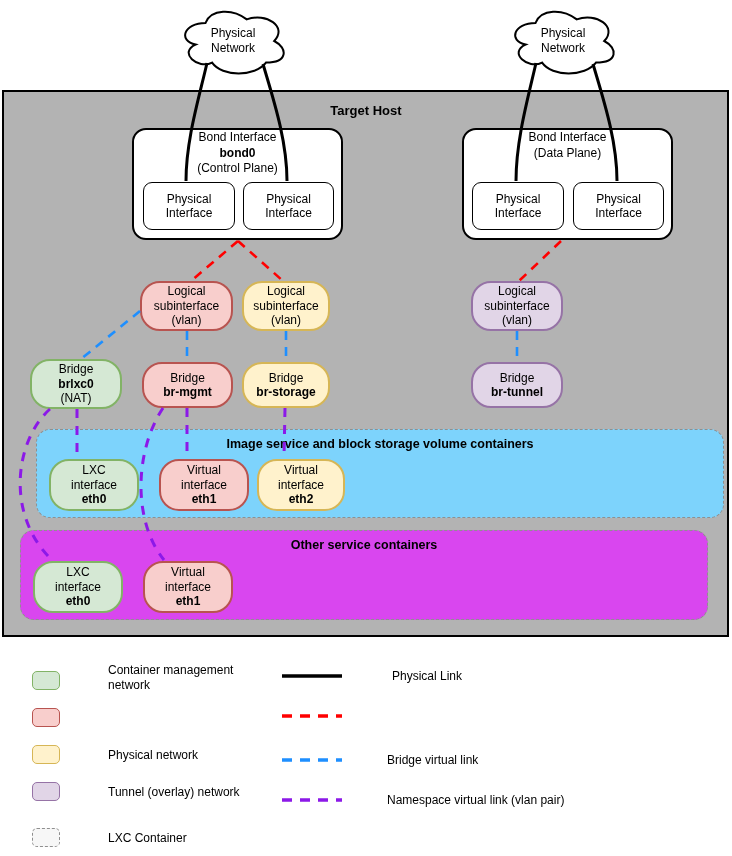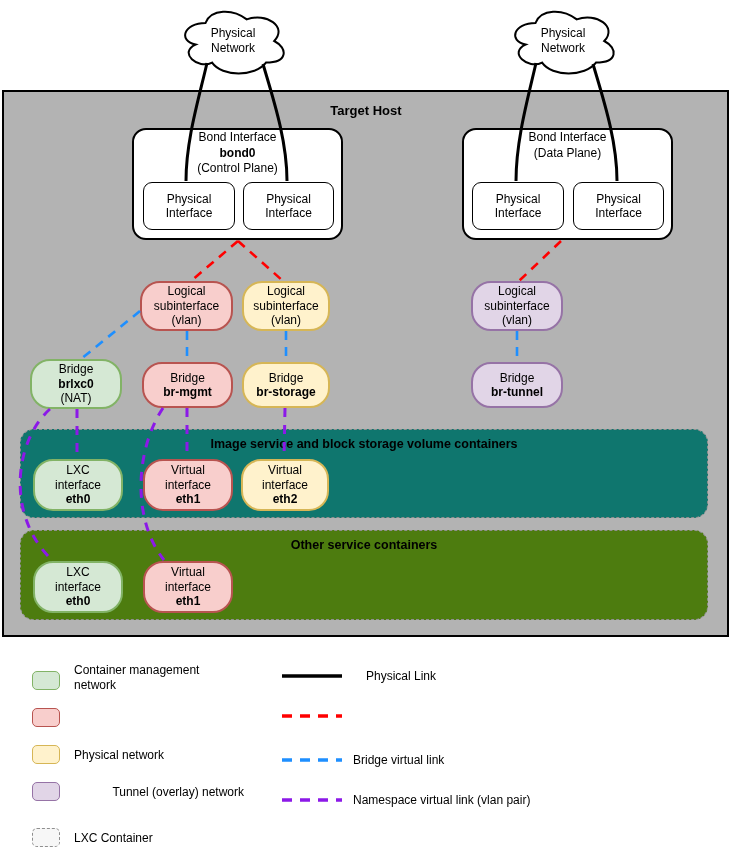--- a/index.html
+++ b/index.html
@@ -22,21 +22,21 @@
           box-sizing:border-box; z-index:3; }
   .node span { white-space:pre-line; }
   .node .nname { font-weight:bold; }
   .lxc-group { position:absolute; border:1.6px dashed; border-radius:14px; box-sizing:border-box; z-index:2; }
   .group-title { position:absolute; top:7px; left:0; right:0; text-align:center;
                  font-weight:bold; font-size:12.5px; }
   .wires { position:absolute; left:0; top:0; z-index:4; pointer-events:none; }
   .swatch { position:absolute; width:28px; height:19px; border:1.6px solid; border-radius:5px;
             box-sizing:border-box; }
   .swatch.dashed { border-style:dashed; }
-  .legend-label { position:absolute; font-size:12px; line-height:15px; white-space:pre-line; }
+  .legend-label { position:absolute; font-size:12px; line-height:15px; white-space:pre-line;margin-left:34px; }
   .legend-line { position:absolute; }
 </style>
 </head>
 <body>
 
 <div class="stage">
 
   <div class="host" style="left: 2px; top: 90px; width: 727px; height: 547px; background-color: rgb(179, 179, 179);"></div>
   <div class="host-title" style="top:103px;">Target Host</div>
 
@@ -101,40 +101,40 @@
   </div>
   <div class="node" style="left: 242px; top: 362px; width: 88px; height: 46px; background-color: rgb(255, 242, 204); border-color: rgb(214, 182, 86);">
     <span>Bridge</span>
     <span class="nname">br-storage</span>
   </div>
   <div class="node" style="left: 471px; top: 362px; width: 92px; height: 46px; background-color: rgb(225, 213, 231); border-color: rgb(150, 115, 166);">
     <span>Bridge</span>
     <span class="nname">br-tunnel</span>
   </div>
 
-  <div class="lxc-group" style="left: 20px; top: 429px; width: 688px; height: 89px; background-color: #0f766e; border-color: rgb(143, 143, 143);">
+  <div class="lxc-group" style="left: 36px; top: 429px; width: 688px; height: 89px; background-color: #7dd3fc; border-color: rgb(143, 143, 143);">
     <div class="group-title">Image service and block storage volume containers</div>
     <div class="node" style="left: 12px; top: 29px; width: 90px; height: 52px; background-color: rgb(213, 232, 212); border-color: rgb(130, 179, 102);">
       <span>LXC
 interface</span>
       <span class="nname">eth0</span>
     </div>
     <div class="node" style="left: 122px; top: 29px; width: 90px; height: 52px; background-color: rgb(248, 206, 204); border-color: rgb(184, 84, 80);">
       <span>Virtual
 interface</span>
       <span class="nname">eth1</span>
     </div>
     <div class="node" style="left: 220px; top: 29px; width: 88px; height: 52px; background-color: rgb(255, 242, 204); border-color: rgb(214, 182, 86);">
       <span>Virtual
 interface</span>
       <span class="nname">eth2</span>
     </div>
   </div>
 
-  <div class="lxc-group" style="left: 20px; top: 530px; width: 688px; height: 90px; background-color: #4d7c0f; border-color: rgb(143, 143, 143);">
+  <div class="lxc-group" style="left: 20px; top: 530px; width: 688px; height: 90px; background-color: #d946ef; border-color: rgb(143, 143, 143);">
     <div class="group-title">Other service containers</div>
     <div class="node" style="left: 12px; top: 30px; width: 90px; height: 52px; background-color: rgb(213, 232, 212); border-color: rgb(130, 179, 102);">
       <span>LXC
 interface</span>
       <span class="nname">eth0</span>
     </div>
     <div class="node" style="left: 122px; top: 30px; width: 90px; height: 52px; background-color: rgb(248, 206, 204); border-color: rgb(184, 84, 80);">
       <span>Virtual
 interface</span>
       <span class="nname">eth1</span>
@@ -171,29 +171,29 @@
   <div class="swatch" style="left: 32px; top: 671px; background-color: rgb(213, 232, 212); border-color: rgb(130, 179, 102);"></div>
   <div class="legend-label" style="left:74px; top:663px; width:180px;">Container management
 network</div>
 
   <div class="swatch" style="left: 32px; top: 708px; background-color: rgb(248, 206, 204); border-color: rgb(184, 84, 80);"></div>
 
   <div class="swatch" style="left: 32px; top: 745px; background-color: rgb(255, 242, 204); border-color: rgb(214, 182, 86);"></div>
   <div class="legend-label" style="left:74px; top:748px; width:180px;">Physical network</div>
 
   <div class="swatch" style="left: 32px; top: 782px; background-color: rgb(225, 213, 231); border-color: rgb(150, 115, 166);"></div>
-  <div class="legend-label" style="left:64px; top:785px; width:180px;text-align:right;">Tunnel (overlay) network</div>
+  <div class="legend-label" style="left:74px; top:785px; width:180px;">Tunnel (overlay) network</div>
 
   <div class="swatch dashed" style="left: 32px; top: 828px; background-color: rgb(247, 247, 247); border-color: rgb(143, 143, 143);"></div>
   <div class="legend-label" style="left:74px; top:831px; width:180px;">LXC Container</div>
 
   <svg class="legend-line" width="60" height="6" style="left:282px; top:673px;">
     <line x1="0" y1="3" x2="60" y2="3" stroke-width="3.5" stroke="#000000"></line>
   </svg>
-  <div class="legend-label" style="left:366px; top:669px; width:260px;">Physical Link</div>
+  <div class="legend-label" style="left:358px; top:669px; width:260px;">Physical Link</div>
 
   <svg class="legend-line" width="60" height="6" style="left:282px; top:713px;">
     <line x1="0" y1="3" x2="60" y2="3" stroke-width="3.5" stroke-dasharray="10,8" stroke="#ff0000"></line>
   </svg>
 
   <svg class="legend-line" width="60" height="6" style="left:282px; top:757px;">
     <line x1="0" y1="3" x2="60" y2="3" stroke-width="3.5" stroke-dasharray="10,8" stroke="#1e8fff"></line>
   </svg>
   <div class="legend-label" style="left:353px; top:753px; width:260px;">Bridge virtual link</div>
 

